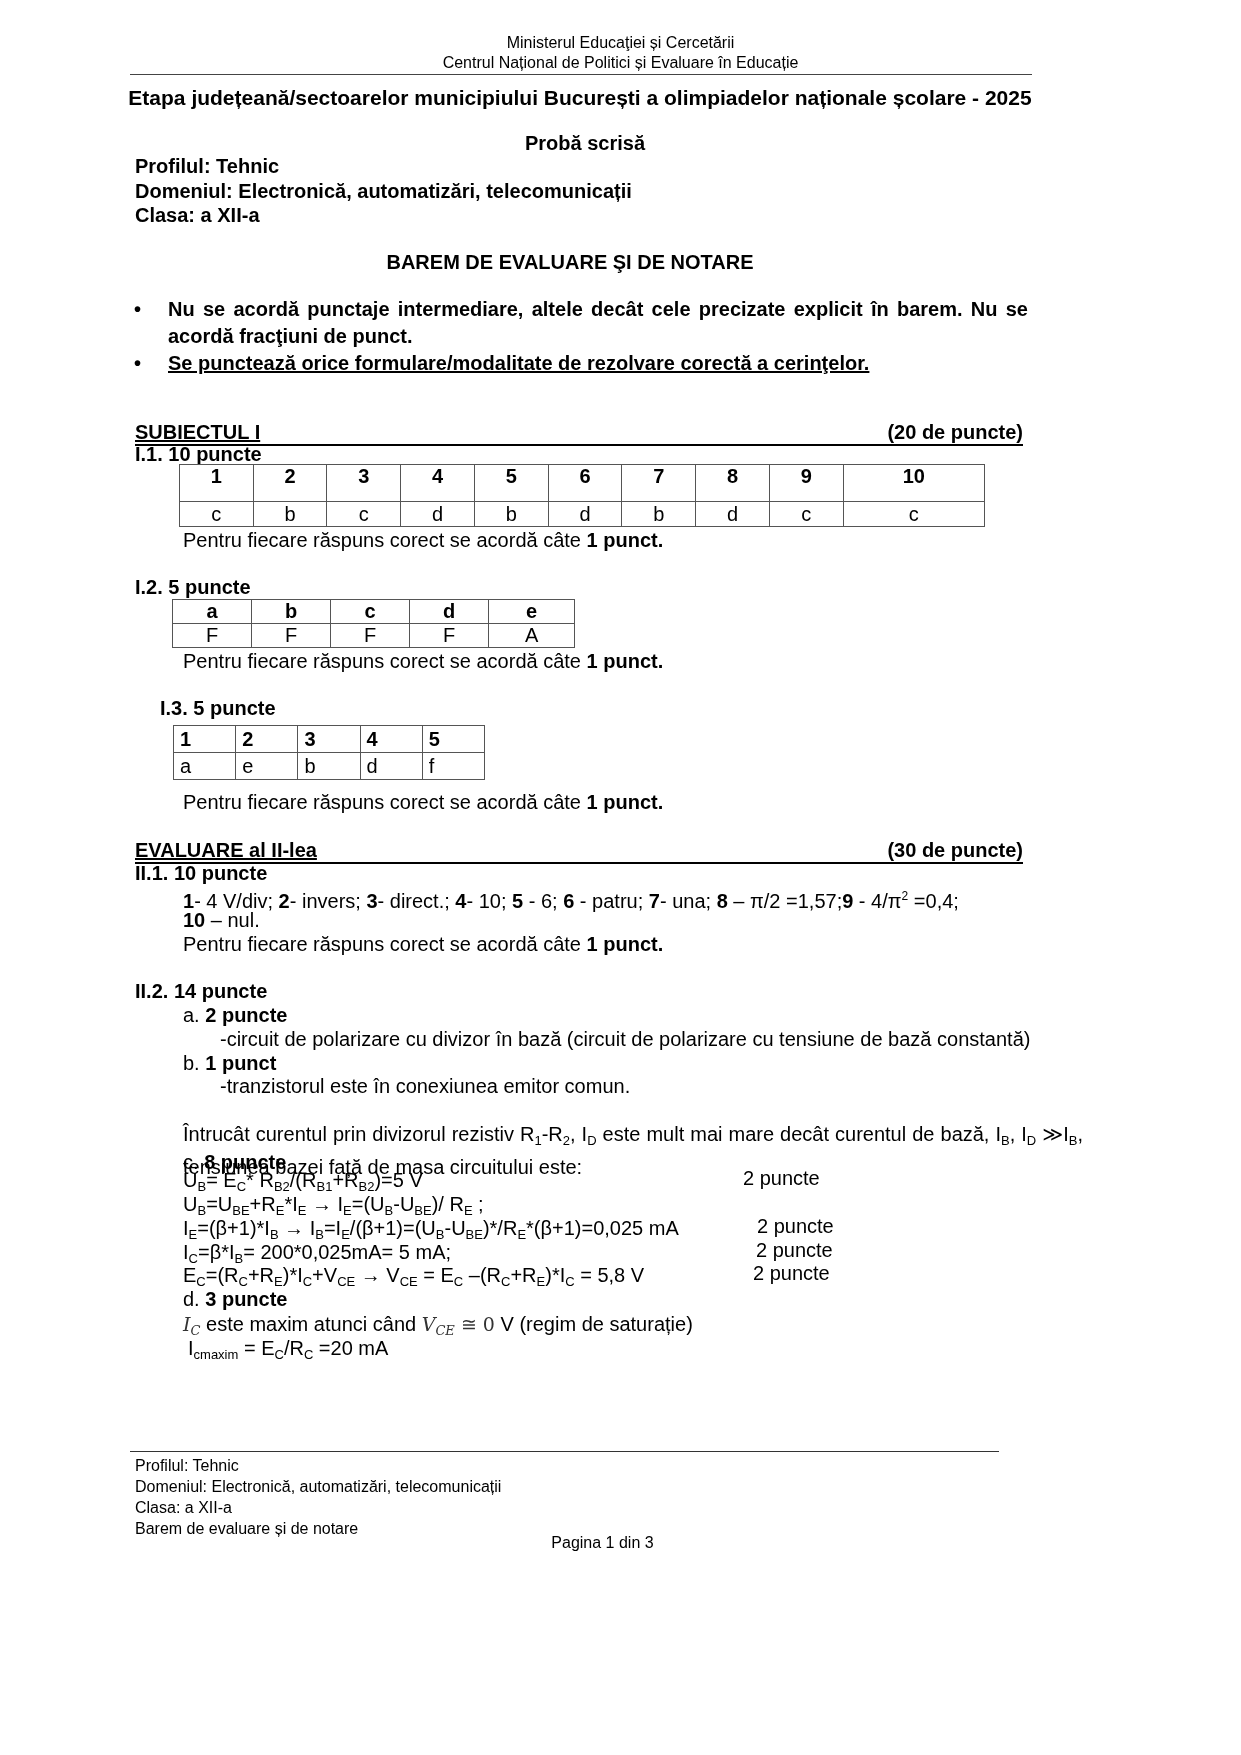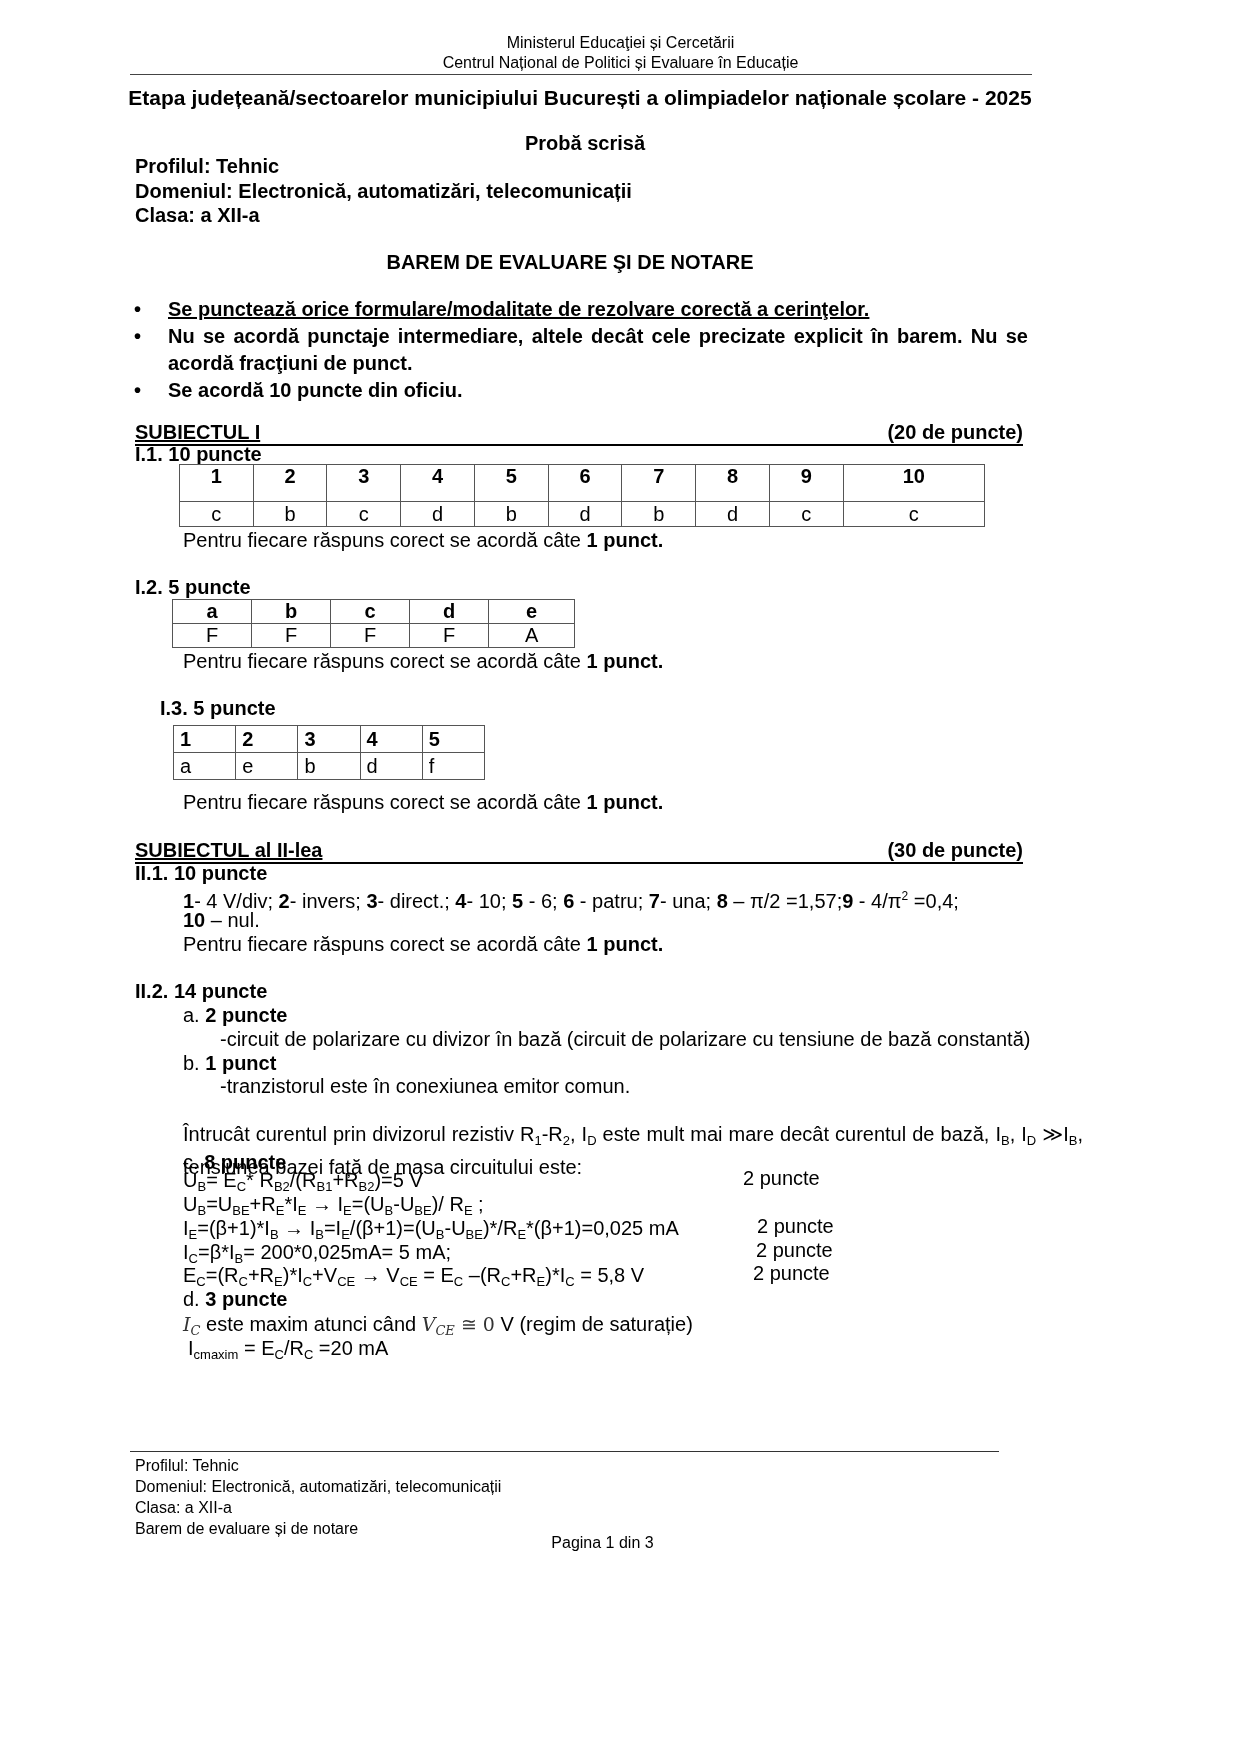--- a/index.html
+++ b/index.html
@@ -36,23 +36,22 @@
 
 <div class="abs t21 b center" style="left:0; width:1160px; top:86px;">Etapa județeană/sectoarelor municipiului București a olimpiadelor naționale școlare - 2025</div>
 <div class="abs t20 b center" style="left:5px; width:1160px; top:130px;">Probă scrisă</div>
 <div class="abs t20 b" style="left:135px; top:153px;">Profilul: Tehnic</div>
 <div class="abs t20 b" style="left:135px; top:178px;">Domeniul: Electronică, automatizări, telecomunicații</div>
 <div class="abs t20 b" style="left:135px; top:202px;">Clasa: a XII-a</div>
 
 <div class="abs t20 b center" style="left:0; width:1140px; top:249px;">BAREM DE EVALUARE ŞI DE NOTARE</div>
 
 <ul class="bul abs" style="left:130px; width:898px; top:296px;">
+  <li>Nu se acordă punctaje intermediare, altele decât cele precizate explicit în barem. Nu se acordă fracţiuni de punct.</li>
   <li><span class="u">Se punctează orice formulare/modalitate de rezolvare corectă a cerinţelor.</span></li>
-  <li>Nu se acordă punctaje intermediare, altele decât cele precizate explicit în barem. Nu se acordă fracţiuni de punct.</li>
-  <li>Se acordă 10 puncte din oficiu.</li>
 </ul>
 
 <div class="abs subj" style="left:135px; width:888px; top:420px;">
   <span class="lbl">SUBIECTUL I</span>
   <span>(20 de puncte)</span>
 </div>
 <div class="abs t20 b" style="left:135px; top:441px;">I.1. 10 puncte</div>
 
 <table class="grid" style="left:179px; top:464px; width:806px;">
   <tbody>
@@ -126,21 +125,21 @@
         <td style="font-weight: normal; text-align: left; padding-left: 6px;">d</td>
         <td style="font-weight: normal; text-align: left; padding-left: 6px;">f</td>
       </tr>
 </tbody>
   </table>
 <div class="abs line" style="left:135px; top:789px;">
   <span>Pentru fiecare răspuns corect se acordă câte </span><b>1 punct.</b>
 </div>
 
 <div class="abs subj" style="left:135px; width:888px; top:838px;">
-  <span class="lbl">SUBIECTUL al II-lea</span>
+  <span class="lbl">EVALUARE al II-lea</span>
   <span>(30 de puncte)</span>
 </div>
 <div class="abs t20 b" style="left:135px; top:860px;">II.1. 10 puncte</div>
 <div class="abs line" style="left:135px; top:883px;" id="ii1line"><b>1</b><span>- 4 V/div; </span><b>2</b><span>- invers; </span><b>3</b><span>- direct.; </span><b>4</b><span>- 10;  </span><b>5</b><span> - 6;  </span><b>6</b><span> - patru; </span><b>7</b><span>- una; </span><b>8</b><span> – π/2  =1,57;</span><b>9</b><span> - 4/π</span><span class="sup">2</span><span> =0,4;</span></div>
 <div class="abs line" style="left:135px; top:907px;">
   <b>10</b><span> – nul.</span>
 </div>
 <div class="abs line" style="left:135px; top:931px;">
   <span>Pentru fiecare răspuns corect se acordă câte </span><b>1 punct.</b>
 </div>

